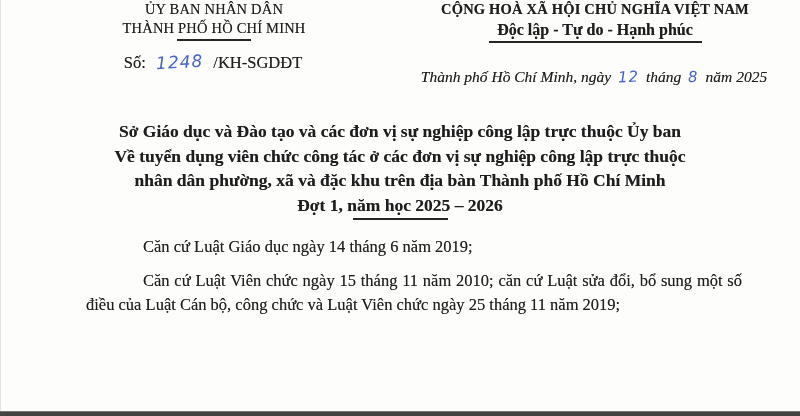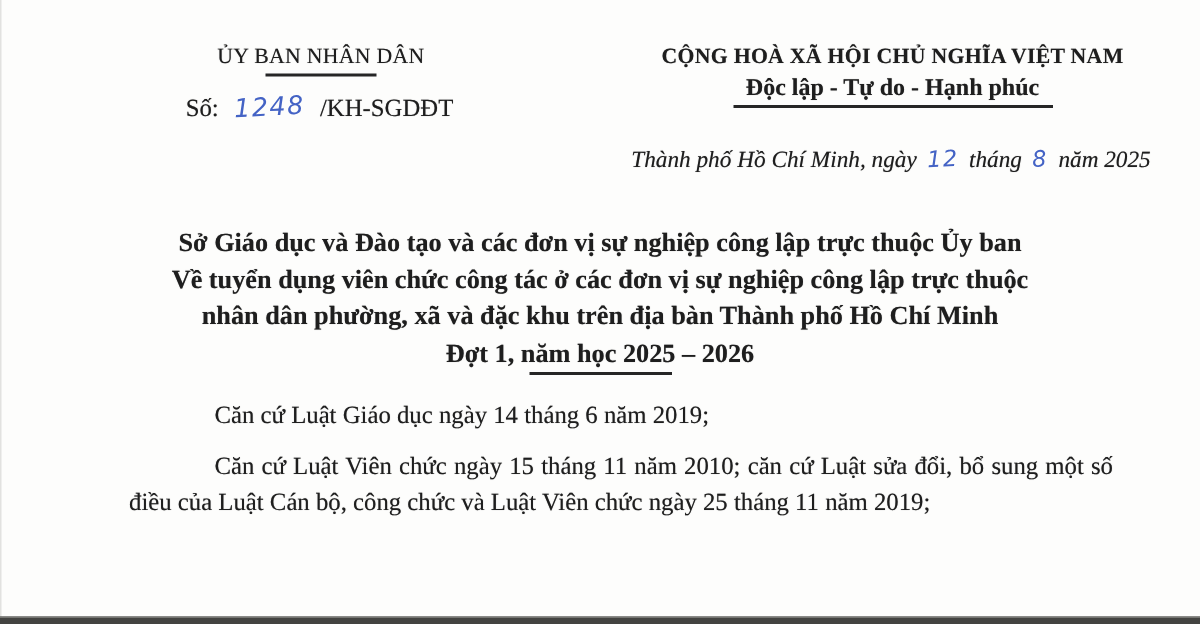--- a/index.html
+++ b/index.html
@@ -17,21 +17,21 @@
     position:absolute; left:0; top:0; bottom:0; width:1px;
     background:#e2e2e0;
   }
   .bottom-bar {
     position:absolute; left:0; right:0; bottom:0; height:5px;
     background:#434341;
     border-top:1px solid #767672;
   }
 
   
-  .header { display:flex; padding-top:29px; }
+  .header { display:flex; }
   .org-block { width:272px; margin-left:78px; text-align:center; }
   .org-line1, .org-line2 {
     font-size:14.5px; line-height:19px; white-space:nowrap; letter-spacing:.2px;
   }
   .org-line3 {
     font-size:15.5px; line-height:20px; font-weight:bold; white-space:nowrap; letter-spacing:.2px;
   }
   .org-underline { width:74px; height:2px; background:#262626; margin:1px auto 0; }
   .doc-number { margin-top:11px; font-size:16.5px; white-space:nowrap; }
 
@@ -79,20 +79,21 @@
 </head>
 <body>
 
 <div class="page">
   <div class="left-edge"></div>
 
   <div class="header">
 
     <div class="org-block">
       <div class="org-line1">ỦY BAN NHÂN DÂN</div>
+      <div class="org-line2">THÀNH PHỐ HỒ CHÍ MINH</div>
       <div class="org-underline"></div>
       <div class="doc-number">
         <span class="seg">Số:</span>
         <span class="handwriting hw-number">1248</span>
         <span class="seg">/KH-SGDĐT</span>
       </div>
     </div>
 
     <div class="national-block">
       <div class="nat-line1">CỘNG HOÀ XÃ HỘI CHỦ NGHĨA VIỆT NAM</div>

